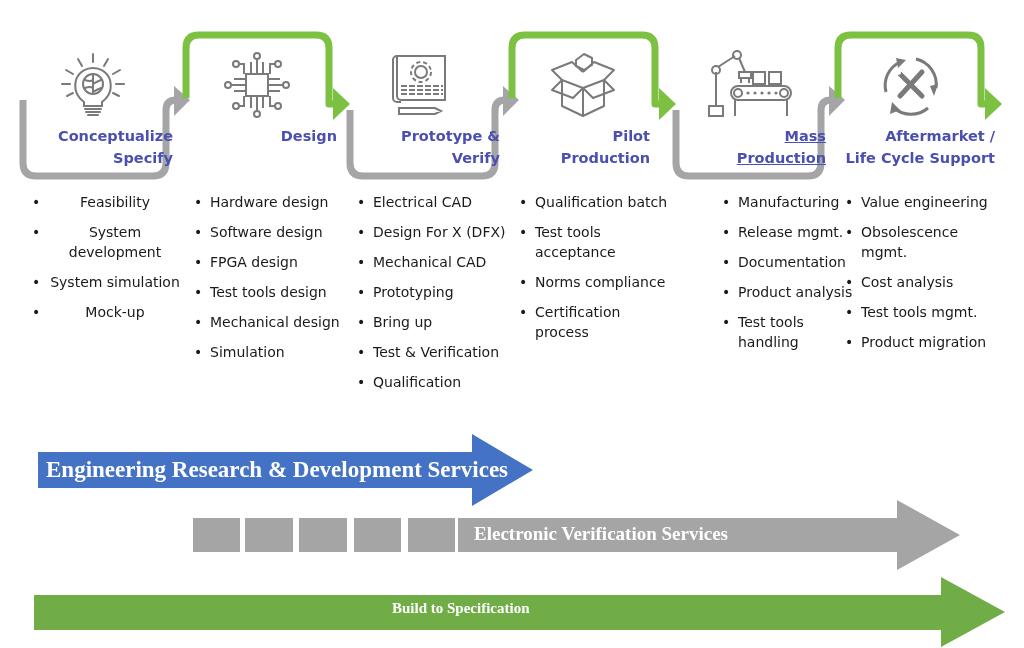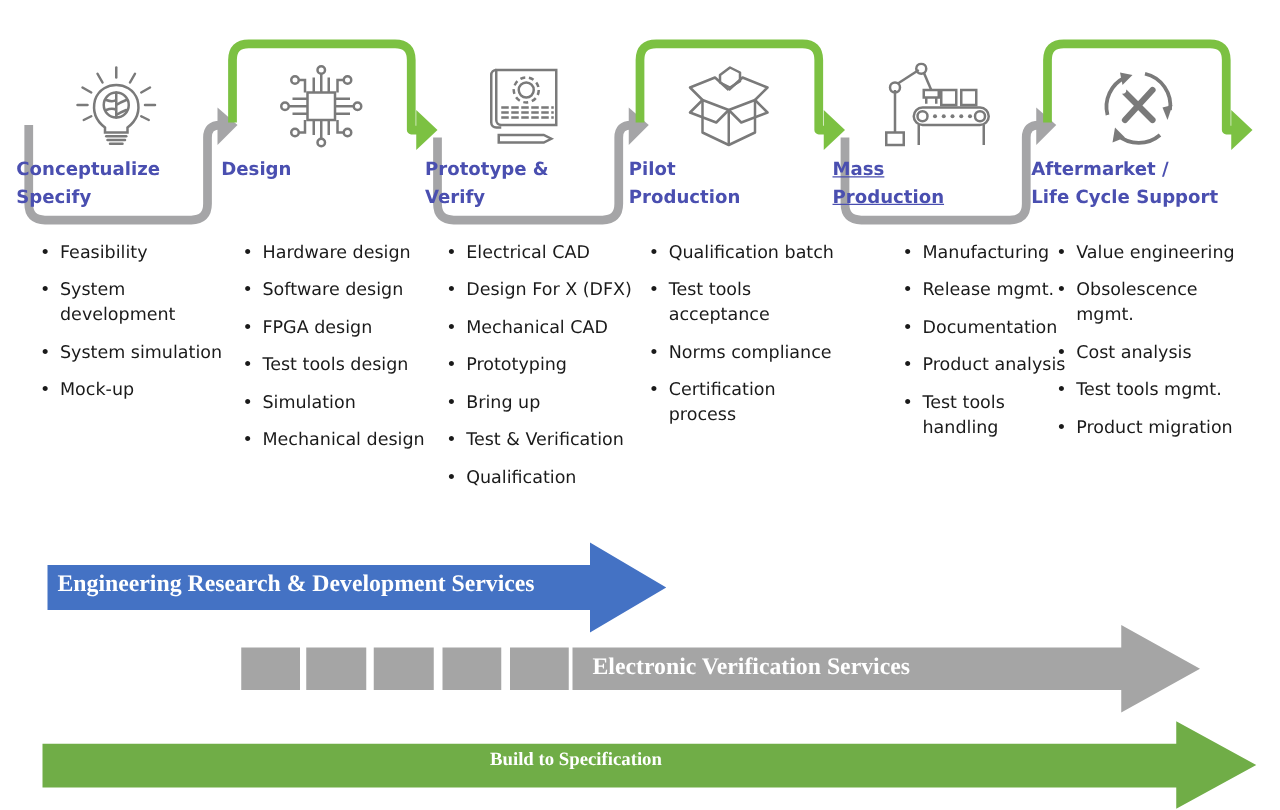--- a/index.html
+++ b/index.html
@@ -1,19 +1,19 @@
 <!DOCTYPE html>
 <html><head>
 <meta charset="utf-8">
 <style>
   html, body { margin:0; padding:0; background:#ffffff; }
   body { width:1024px; height:648px; position:relative; overflow:hidden; font-family:"DejaVu Sans", sans-serif; }
   #flow { position:absolute; left:0; top:0; width:1024px; height:200px; }
   .stage-icon { position:absolute; top:50px; width:70px; height:70px; }
-  .stage-title { position:absolute; width:160px; text-align:left; color:#4a4fb0; font-weight:bold; font-size:14.5px; line-height:22px; top:125px; }
+  .stage-title { position:absolute; width:160px; text-align:right; color:#4a4fb0; font-weight:bold; font-size:14.5px; line-height:22px; top:125px; }
   .col { position:absolute; top:192px; margin:0; padding:0; list-style:none; }
   .col li { position:relative; padding-left:16px; font-size:14px; line-height:20px; color:#1a1a1a; margin-bottom:10px; }
   .col li::before { content:"\2022"; position:absolute; left:0; top:0; }
   .band-label { position:absolute; font-family:"Liberation Serif", serif; font-weight:bold; color:#ffffff; white-space:nowrap; }
   svg.band-svg { position:absolute; left:0; top:0; }
 </style>
 </head>
 <body>
 
 <svg id="flow" width="1024" height="200" viewBox="0 0 1024 200">
@@ -162,46 +162,46 @@
   <div>Conceptualize</div>
   <div>Specify</div>
 </div>
 <div class="stage-title" style="left:177px;">
   <div>Design</div>
 </div>
 <div class="stage-title" style="left:340px;">
   <div>Prototype &amp;</div>
   <div>Verify</div>
 </div>
-<div class="stage-title" style="left:503px;">
+<div class="stage-title" style="left:490px;">
   <div>Pilot</div>
   <div>Production</div>
 </div>
 <div class="stage-title" style="left:666px;text-decoration:underline;">
   <div>Mass</div>
   <div>Production</div>
 </div>
 <div class="stage-title" style="left:825px;width:170px;">
   <div>Aftermarket /</div>
   <div>Life Cycle Support</div>
 </div>
 
-<ul class="col" style="left:32px;width:150px;">
+<ul class="col" style="left:32px;width:150px;text-align:center;">
     <li>Feasibility</li>
     <li>System development</li>
     <li>System simulation</li>
     <li>Mock-up</li>
   </ul>
 <ul class="col" style="left:194px;width:152px;">
     <li>Hardware design</li>
     <li>Software design</li>
     <li>FPGA design</li>
     <li>Test tools design</li>
+    <li>Mechanical design</li>
     <li>Simulation</li>
-    <li>Mechanical design</li>
   </ul>
 <ul class="col" style="left:357px;width:150px;">
     <li>Electrical CAD</li>
     <li>Design For X (DFX)</li>
     <li>Mechanical CAD</li>
     <li>Prototyping</li>
     <li>Bring up</li>
     <li>Test &amp; Verification</li>
     <li>Qualification</li>
   </ul>
@@ -231,15 +231,15 @@
   <g fill="#a5a5a5">
     <rect x="193" y="518" width="47" height="34"></rect>
     <rect x="245" y="518" width="48" height="34"></rect>
     <rect x="299" y="518" width="48" height="34"></rect>
     <rect x="354" y="518" width="47" height="34"></rect>
     <rect x="408" y="518" width="47" height="34"></rect>
     <polygon points="458,518 897,518 897,500 960,535 897,570 897,552 458,552"></polygon>
   </g>
   <polygon fill="#70ad47" points="34,595 941,595 941,577 1005,612 941,647 941,630 34,630"></polygon>
 </svg>
-<div class="band-label" style="left:46px;top:457px;font-size:19px;">Engineering Research &amp; Development Services</div>
+<div class="band-label" style="left:46px;top:457px;font-size:23px;">Engineering Research &amp; Development Services</div>
 <div class="band-label" style="left:474px;top:523px;font-size:19px;">Electronic Verification Services</div>
 <div class="band-label" style="left:392px;top:600px;font-size:15px;">Build to Specification</div>
 
 </body></html>

